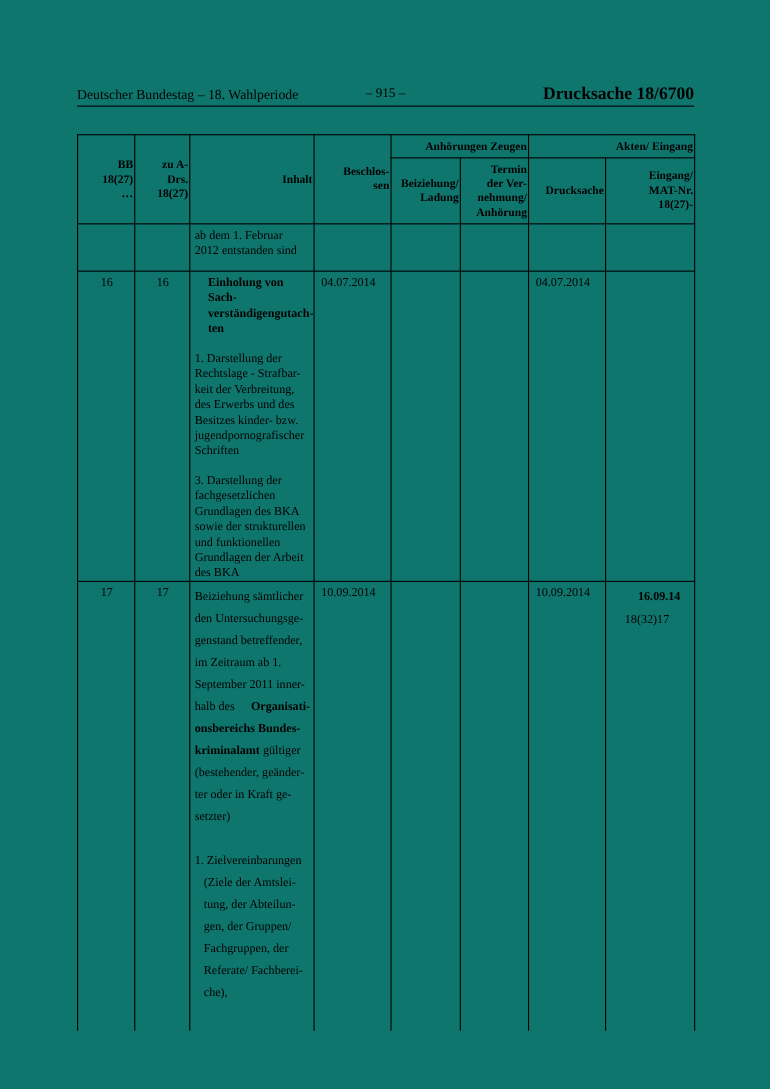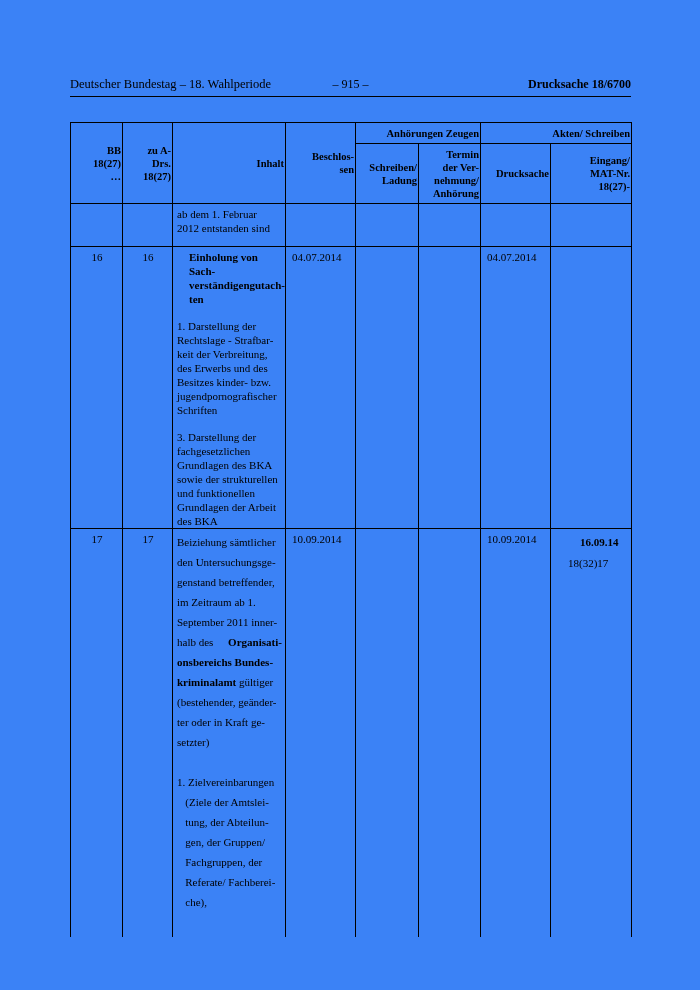--- a/index.html
+++ b/index.html
@@ -1,29 +1,29 @@
 <!DOCTYPE html>
 <html><head>
 <meta charset="utf-8">
 <style>
   * { margin:0; padding:0; box-sizing:border-box; }
   html,body { background:#ffffff; }
   body {
     width:700px; height:990px; position:relative;
     font-family:"Liberation Serif", serif; color:#000;
   }
-  .page { position:absolute; inset:0; background:#3b82f6; overflow:hidden; }
+  .page { position:absolute; inset:0; background:#0f766e; overflow:hidden; }
 
   .page-header {
     position:absolute; top:77px; left:70px; width:561px;
     display:flex; justify-content:space-between; align-items:baseline;
   }
   .ph-left   { font-size:12.5px; }
   .ph-center { position:absolute; left:50%; transform:translateX(-50%); font-size:12px; }
-  .ph-right  { font-size:12px; font-weight:bold;margin-left:48px; }
+  .ph-right  { font-size:16px; font-weight:bold;margin-left:48px; }
   .header-rule {
     position:absolute; top:96px; left:70px; width:561px;
     border-top:1px solid #000; height:0;
   }
 
   table.doc-table {
     position:absolute; top:122px; left:70px;
     border-collapse:collapse; table-layout:fixed; width:561px;
   }
   th, td { border:1px solid #000; }
@@ -78,24 +78,24 @@
         <th rowspan="2">BB
 18(27)
 …</th>
         <th rowspan="2">zu A-
 Drs.
 18(27)</th>
         <th rowspan="2">Inhalt</th>
         <th rowspan="2">Beschlos-
 sen</th>
         <th colspan="2" class="ghr-th">Anhörungen Zeugen</th>
-        <th colspan="2" class="ghr-th">Akten/ Schreiben</th>
+        <th colspan="2" class="ghr-th">Akten/ Eingang</th>
       </tr>
       <tr class="lhr">
-        <th>Schreiben/
+        <th>Beiziehung/
 Ladung</th>
         <th>Termin
 der Ver-
 nehmung/
 Anhörung</th>
         <th>Drucksache</th>
         <th>Eingang/
 MAT-Nr.
 18(27)-</th>
       </tr>

